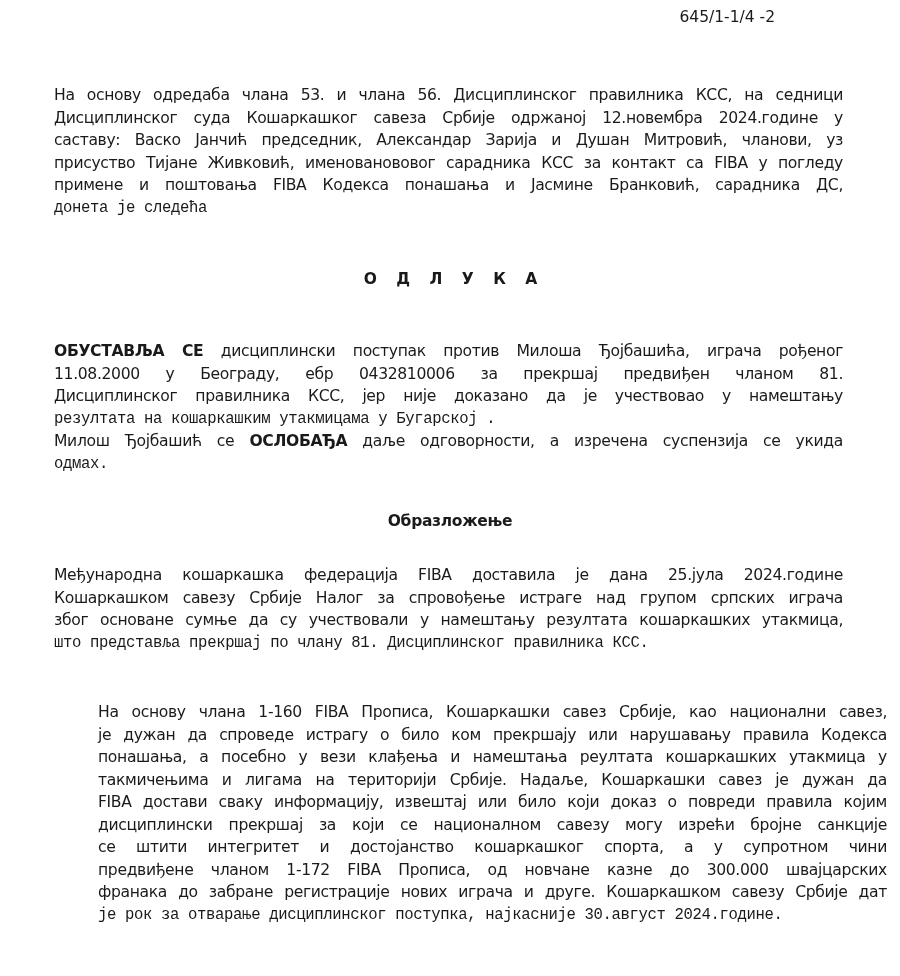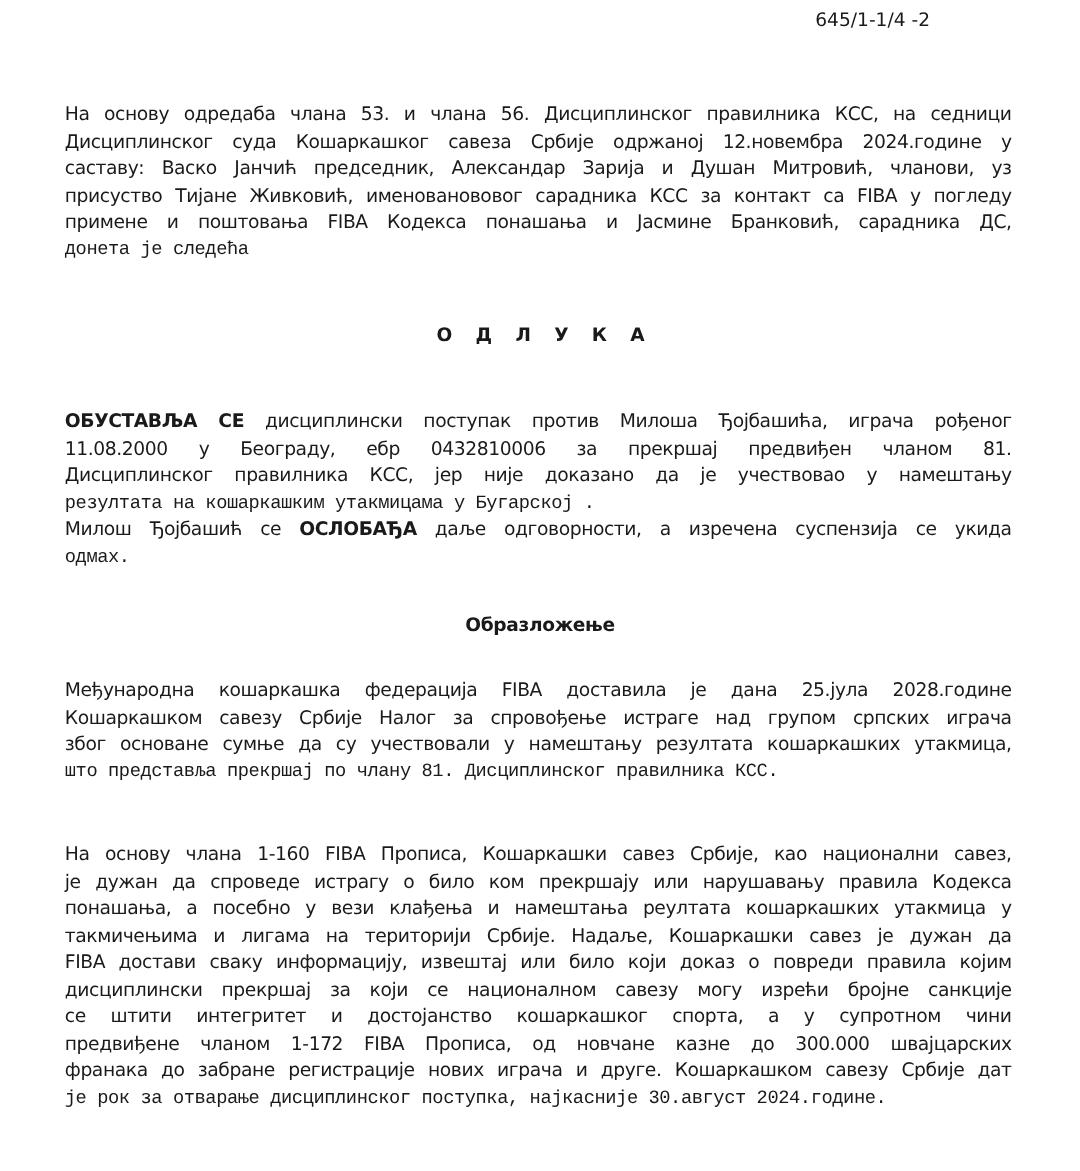--- a/index.html
+++ b/index.html
@@ -22,21 +22,21 @@
     .line.last { text-align-last: left; font-family: Liberation Mono, monospace; }
     .p1 { top: 84px; }
     .heading {
       position: absolute; left: 0; width: 900px; text-align: center;
       font-weight: bold; font-size: 15.5px;
     }
     .h-odluka { top: 270px; letter-spacing: 7px; padding-left: 4px; }
     .p2 { top: 340px; }
     .h-obr { top: 512px; letter-spacing: -0.3px; }
     .p3 { top: 564px; }
-    .p4 { top: 701px; }
+    .p4 { top: 701px; margin-left: 44px; }
     b { font-weight: bold; }
   </style>
 </head>
 <body>
 
 <div class="page">
 
   <div class="ref">645/1-1/4 -2</div>
 
   <div class="body p1">
@@ -55,21 +55,21 @@
     <span class="line">11.08.2000 у Београду, ебр 0432810006 за прекршај предвиђен чланом 81.</span>
     <span class="line">Дисциплинског правилника КСС, јер није доказано да је учествовао у намештању</span>
     <span class="line last">резултата на кошаркашким утакмицама у Бугарској .</span>
     <span class="line"><span>Милош Ђојбашић се </span><b>ОСЛОБАЂА</b><span> даље одговорности, а изречена суспензија се укида</span></span>
     <span class="line last">одмах.</span>
   </div>
 
   <div class="heading h-obr">Образложење</div>
 
   <div class="body p3">
-    <span class="line">Међународна кошаркашка федерација FIBA доставила је дана 25.јула 2028.године</span>
+    <span class="line">Међународна кошаркашка федерација FIBA доставила је дана 25.јула 2024.године</span>
     <span class="line">Кошаркашком савезу Србије Налог за спровођење истраге над групом српских играча</span>
     <span class="line">због основане сумње да су учествовали у намештању резултата кошаркашких утакмица,</span>
     <span class="line last">што представља прекршај по члану 81. Дисциплинског правилника КСС.</span>
   </div>
 
   <div class="body p4">
     <span class="line">На основу члана 1-160 FIBA Прописа, Кошаркашки савез Србије, као национални савез,</span>
     <span class="line">је дужан да спроведе истрагу о било ком прекршају или нарушавању правила Кодекса</span>
     <span class="line">понашања, а посебно у вези клађења и намештања реултата кошаркашких утакмица у</span>
     <span class="line">такмичењима и лигама на територији Србије. Надаље, Кошаркашки савез је дужан да</span>

